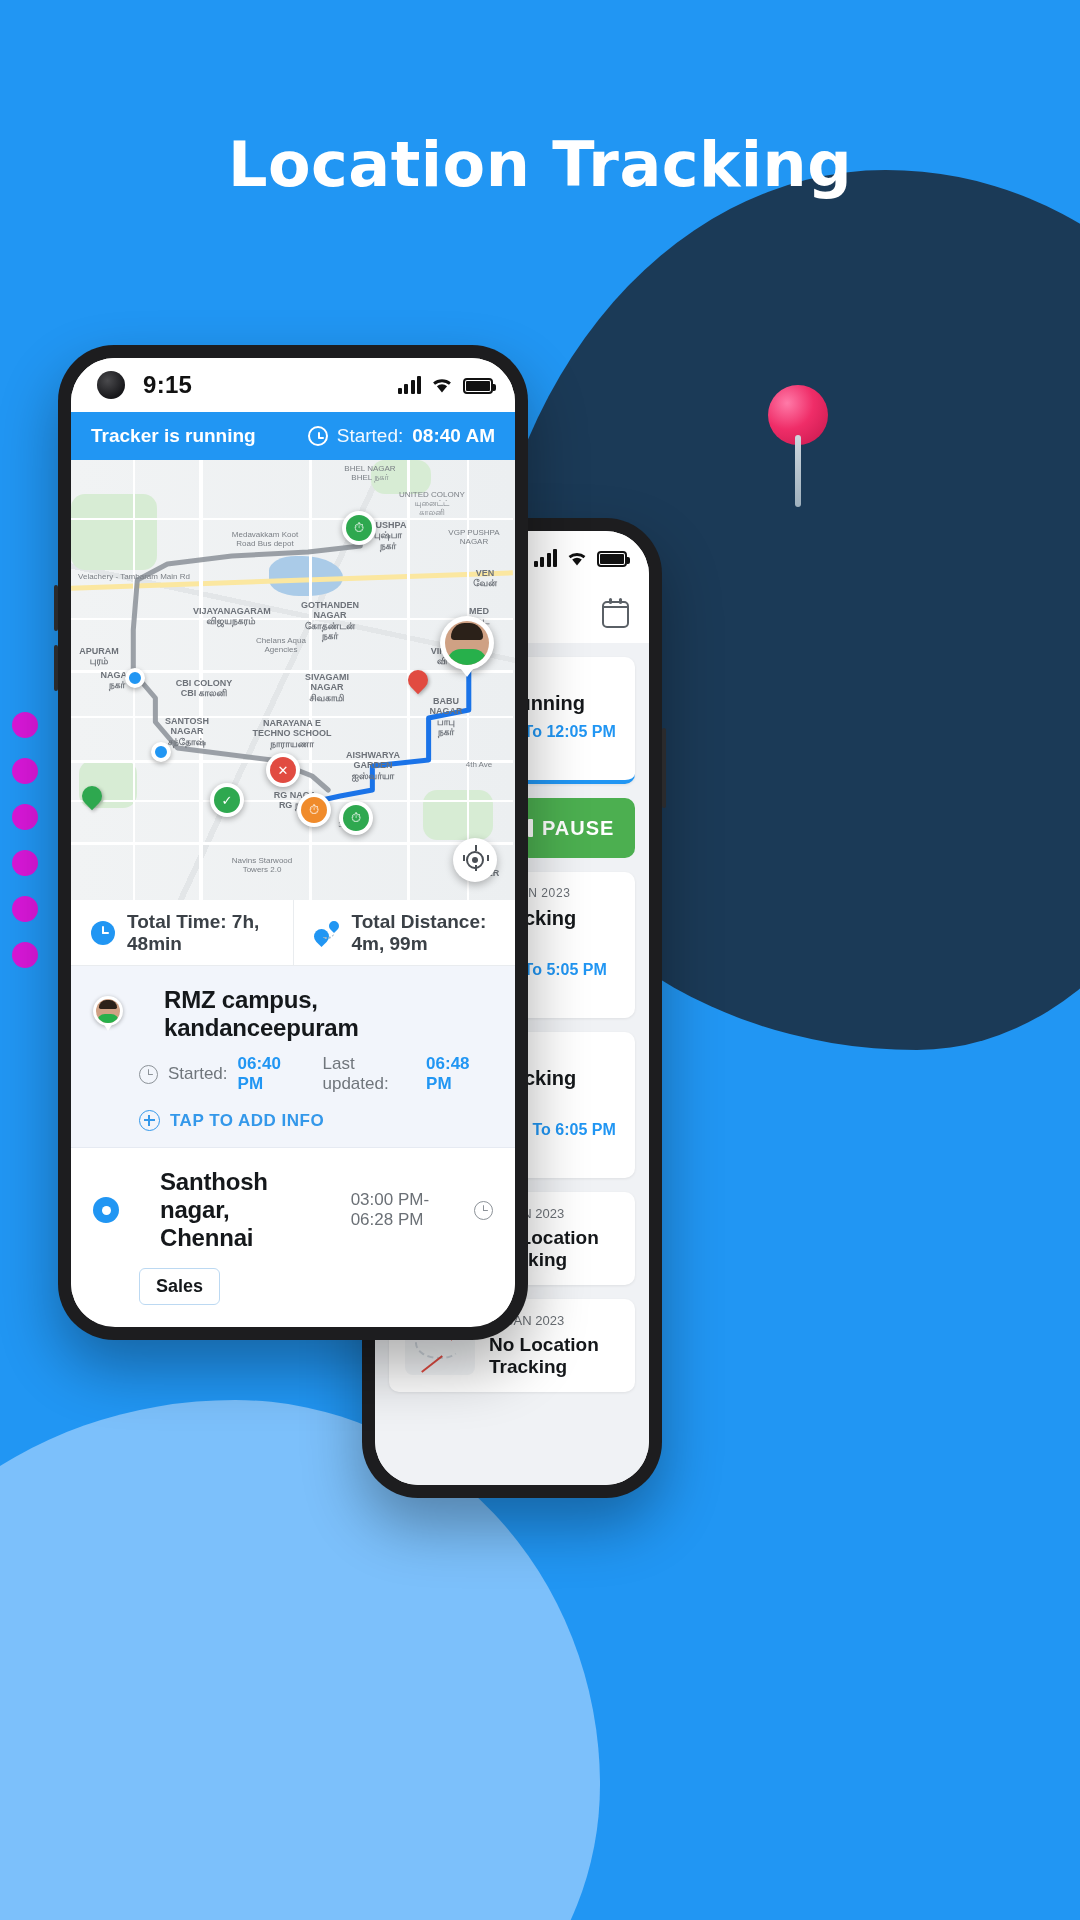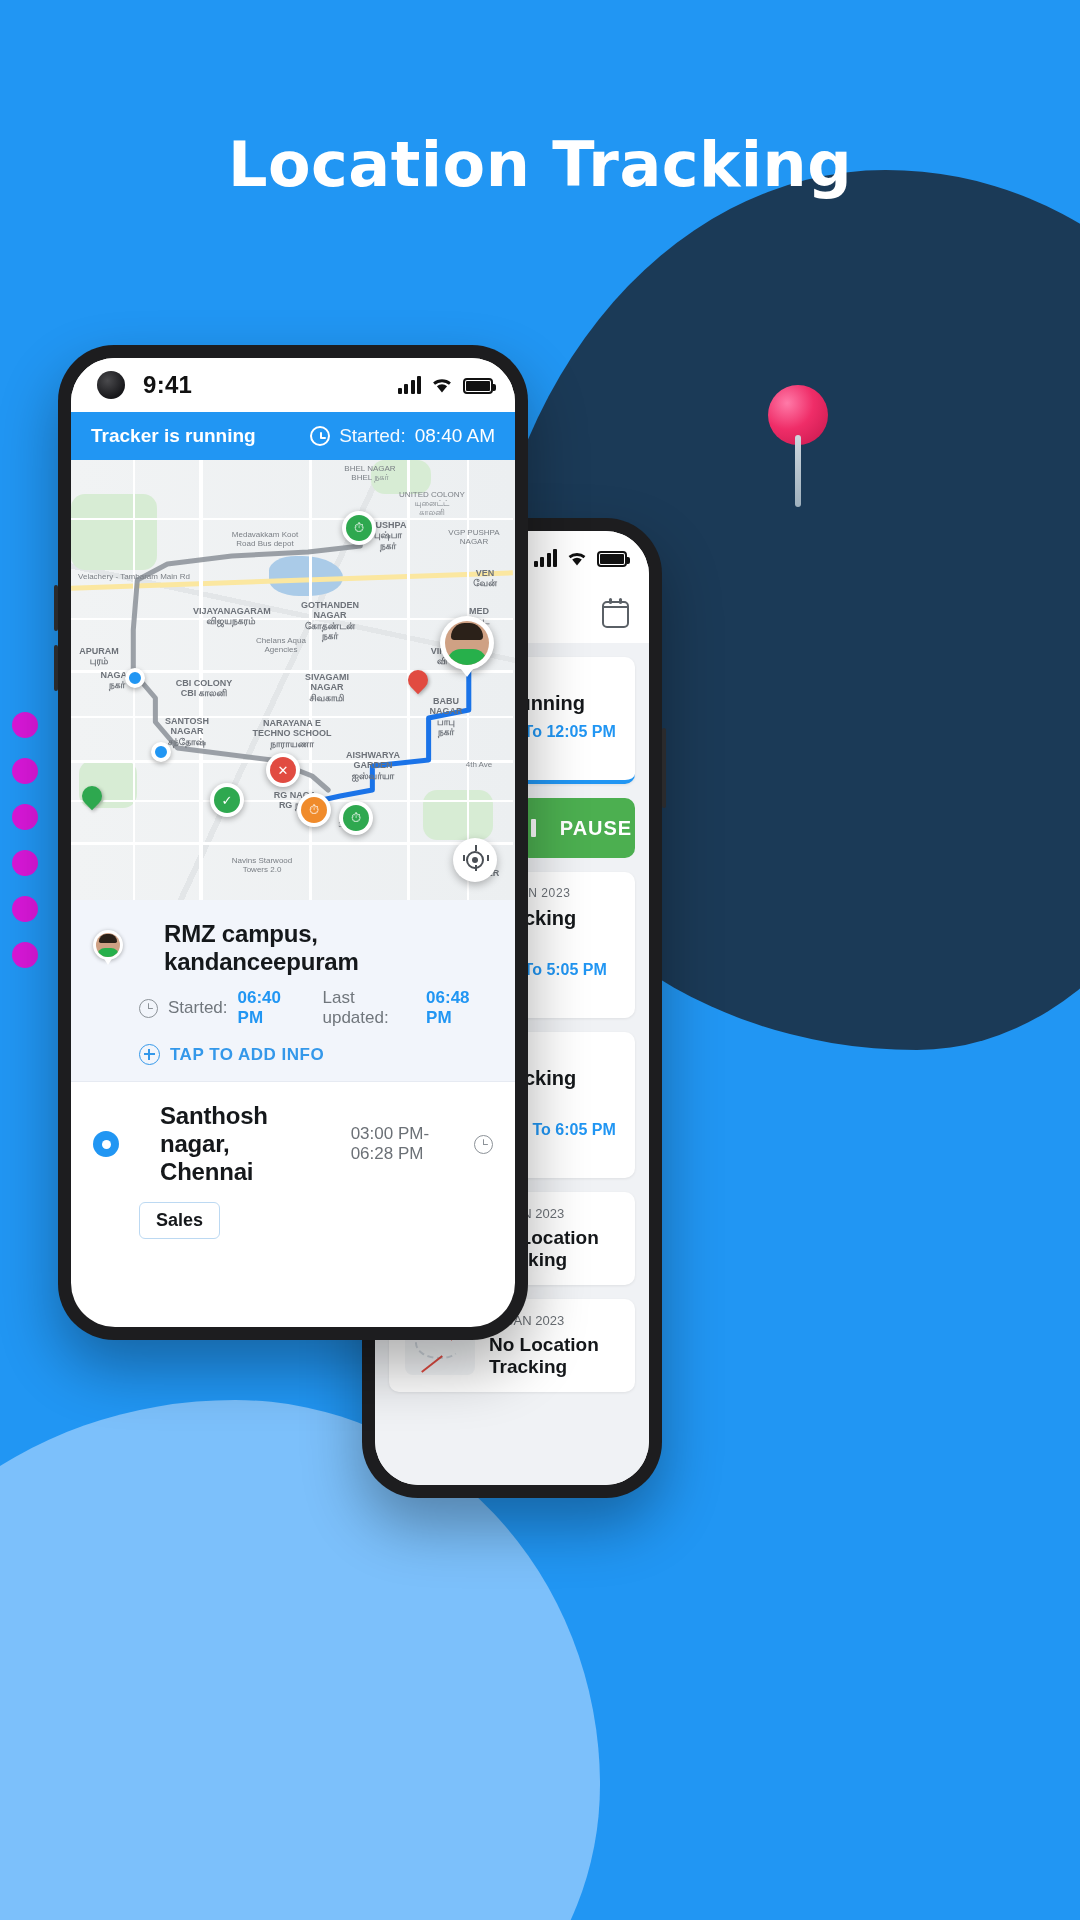--- a/index.html
+++ b/index.html
@@ -151,21 +151,21 @@
     font-size: 19px;
   }
   .tracker-bar .lbl { font-weight: bold; }
   .tracker-bar .spacer { flex: 1; }
   .tracker-bar .started { display: flex; align-items: center; gap: 9px; }
   .clock-o {
     width: 20px; height: 20px; border: 2px solid #fff; border-radius: 50%; position: relative;
   }
   .clock-o:before{content:"";position:absolute;left:8px;top:3.5px;width:2px;height:7px;background:#fff;border-radius:1px}
   .clock-o:after{content:"";position:absolute;left:9px;top:9px;width:5px;height:2px;background:#fff;border-radius:1px}
-  .tracker-bar b { font-weight: normal; }
+  .tracker-bar b { font-weight: bold; }
   .tracker-bar .lt { font-weight: normal; opacity: .95; }
 
   
   .map {
     position: relative; height: 440px; overflow: hidden;
     background: #0f172a;
   }
   .map .bg {
     position:absolute; inset:0;
     background:
@@ -335,22 +335,22 @@
     background:#fff; border-radius:10px; margin:14px 14px 0 14px; padding:14px 16px;
     box-shadow:0 1px 3px rgba(0,0,0,.08);
   }
   .card.active { border-bottom:4px solid #2196F3; }
   .card .day { font-size:12px;color:#6b7076;letter-spacing:.6px; }
   .card .ttl { font-size:20px;font-weight:bold;color:#15181b;margin-top:7px; }
   .card .rng { font-size:16px;color:#2196F3;margin-top:8px;font-weight:bold; }
   .card .tot { font-size:16px;color:#70767c;margin-top:7px; }
   .btn-row { display:flex;gap:14px;margin:14px; }
   .btn {
-    flex:1;height:60px;border-radius:10px;display:flex;align-items:center;justify-content:center;
-    gap:24px;color:#fff;font-size:20px;font-weight:bold;letter-spacing:1px;
+    flex:1;height:60px;border-radius:10px;display:flex;align-items:center;
+    gap:9px;color:#fff;font-size:20px;font-weight:bold;letter-spacing:1px;
   }
   .btn.stop{background:#ef5350}
   .btn.pause{background:#4caf50}
   .btn .pi{display:flex;gap:4px}
   .btn .pi i{width:5px;height:18px;background:#fff;display:block;border-radius:1px}
   .btn .si{width:16px;height:16px;background:#fff;border-radius:2px}
 
   .nocard { display:flex;align-items:center;gap:14px; }
   .nothumb {
     width:70px;height:58px;background:#f4f6f8;border-radius:8px;position:relative;flex:none;
@@ -488,21 +488,21 @@
     </div>
   </div>
 
   <div class="phone" id="phone-front">
     <div class="sidebtn" style="left:-4px;top:240px;width:4px;height:46px"></div>
     <div class="sidebtn" style="left:-4px;top:300px;width:4px;height:46px"></div>
     <div class="screen">
 
       <div class="statusbar">
         <div class="punch"></div>
-        <div class="time">9:41</div>
+        <div class="time">9:15</div>
         <div class="right">
           <div class="sig">
               <i></i>
               <i></i>
               <i></i>
               <i></i>
             </div>
           <svg width="24" height="18" viewBox="0 0 22 17">
             <path d="M11 15.5 L6.2 9.6a7.6 7.6 0 0 1 9.6 0Z" fill="#111"></path>
             <path d="M2.6 6.1a13 13 0 0 1 16.8 0l-1.8 2.2a10.2 10.2 0 0 0-13.2 0Z" fill="#111"></path>
@@ -607,20 +607,34 @@
                 <div class="body"></div>
               </div>
             </div>
         </div>
 
         <div class="gps-btn">
             <div class="ring"></div>
           </div>
       </div>
 
+      <div class="stats">
+        <div class="cell">
+          <div class="ic-clock-b"></div>
+          <span>Total Time: 7h, 48min</span>
+        </div>
+        <div class="cell">
+          <div class="ic-dist">
+            <div class="pa"></div>
+              <div class="pb"></div>
+              <div class="dash"></div>
+          </div>
+          <span>Total Distance: 4m, 99m</span>
+        </div>
+      </div>
 
       <div class="entry hl">
         <div class="row1">
           <div class="ic-avatar-sm">
             <div class="sh">
                 <div class="f">
                   <div class="hair"></div>
                   <div class="body"></div>
                 </div>
               </div>

